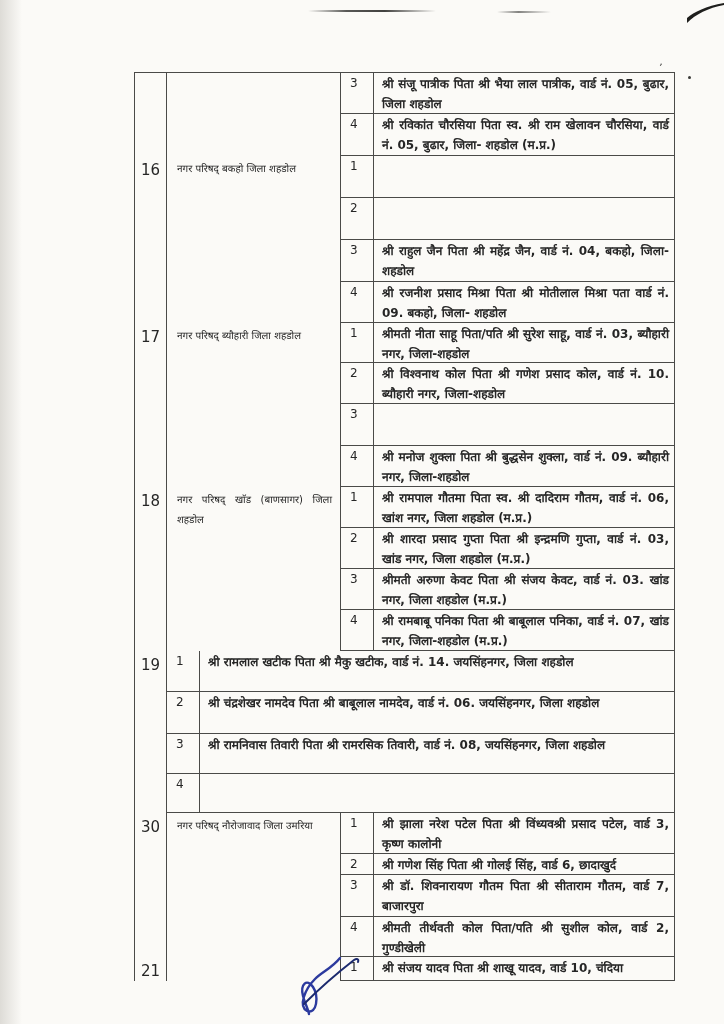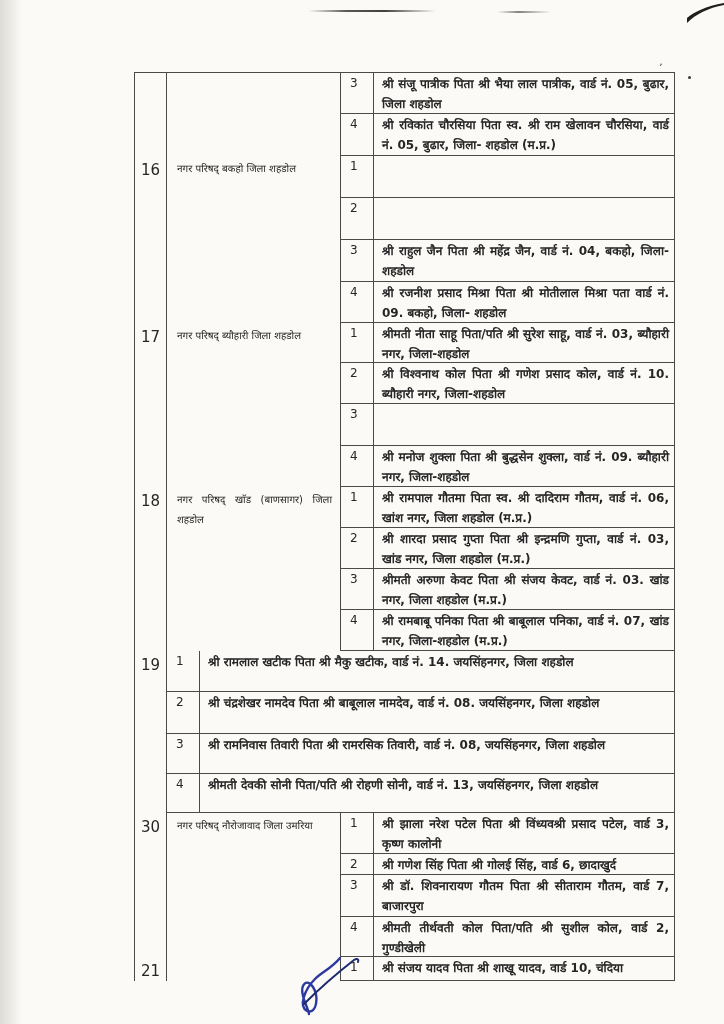--- a/index.html
+++ b/index.html
@@ -190,29 +190,28 @@
 
     <div class="group">
       <div class="c1">19</div>
       <div class="c34">
         <div class="mrow h41">
           <div class="c3">1</div>
           <div class="c4">श्री रामलाल खटीक पिता श्री मैकु खटीक, वार्ड नं. 14. जयसिंहनगर, जिला शहडोल</div>
         </div>
         <div class="mrow h42">
           <div class="c3">2</div>
-          <div class="c4">श्री चंद्रशेखर नामदेव पिता श्री बाबूलाल नामदेव, वार्ड नं. 08. जयसिंहनगर, जिला शहडोल</div>
+          <div class="c4">श्री चंद्रशेखर नामदेव पिता श्री बाबूलाल नामदेव, वार्ड नं. 06. जयसिंहनगर, जिला शहडोल</div>
         </div>
         <div class="mrow h40">
           <div class="c3">3</div>
           <div class="c4">श्री रामनिवास तिवारी पिता श्री रामरसिक तिवारी, वार्ड नं. 08, जयसिंहनगर, जिला शहडोल</div>
         </div>
         <div class="mrow h39">
           <div class="c3">4</div>
-          <div class="c4">श्रीमती देवकी सोनी पिता/पति श्री रोहणी सोनी, वार्ड नं. 13, जयसिंहनगर, जिला शहडोल</div>
         </div>
       </div>
     </div>
 
     <div class="group">
       <div class="c1">30</div>
       <div class="c2">नगर परिषद् नौरोजावाद जिला उमरिया</div>
       <div class="c34">
         <div class="mrow h41">
           <div class="c3">1</div>

